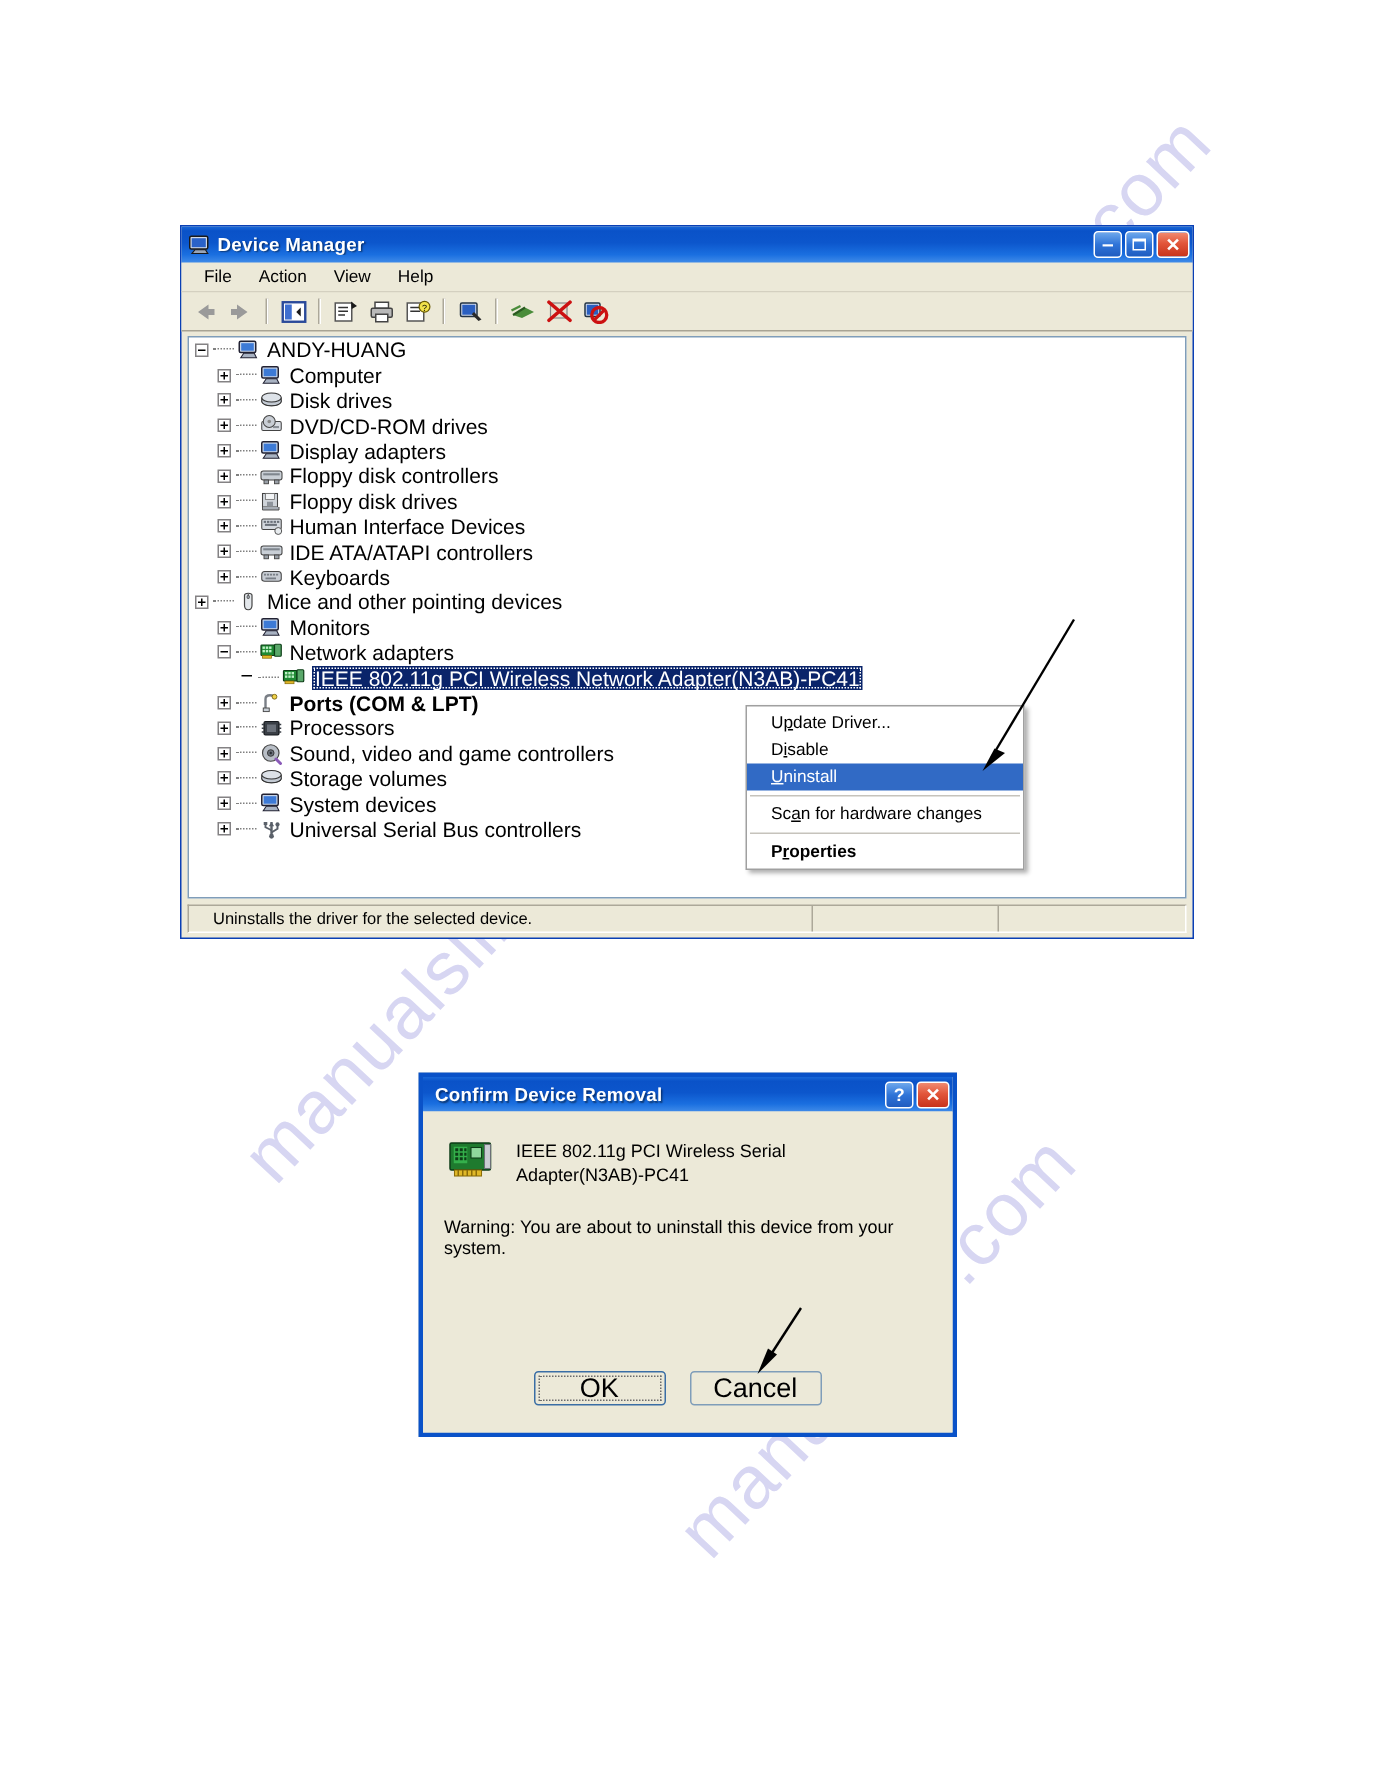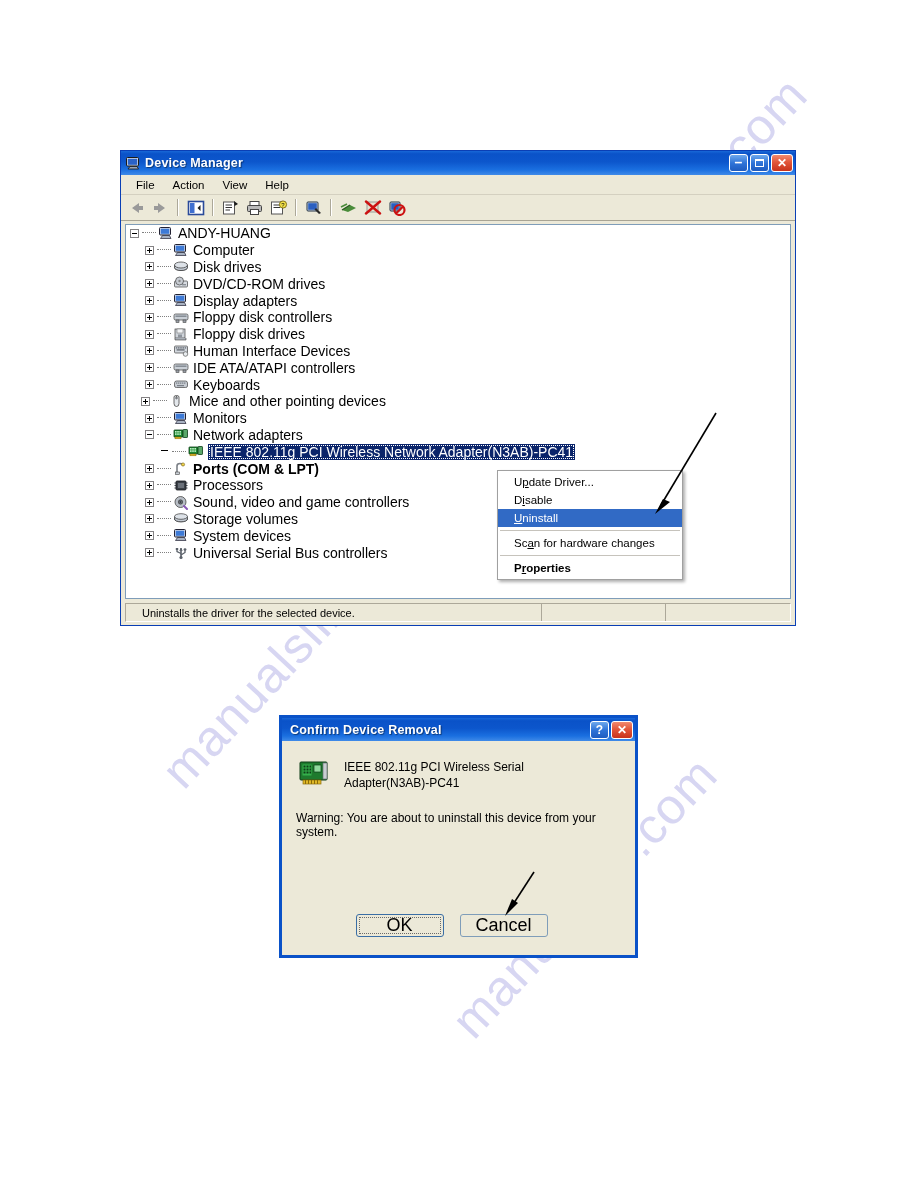--- a/index.html
+++ b/index.html
@@ -495,21 +495,21 @@
                 <rect x="3" y="5.5" width="1.4" height="1.2"></rect>
                 <rect x="5" y="5.5" width="1.4" height="1.2"></rect>
                 <rect x="7" y="5.5" width="1.4" height="1.2"></rect>
                 <rect x="9" y="5.5" width="1.4" height="1.2"></rect>
                 <rect x="11" y="5.5" width="1.4" height="1.2"></rect>
                 <rect x="4" y="8" width="7" height="1.2"></rect>
               </g>
             </svg></span>
           <span class="tlabel">Keyboards</span>
         </div>
-        <div class="trow" style="padding-left: 15px;">
+        <div class="trow" style="padding-left: 4px;">
           <span class="texp plus"></span>
           <span class="tdots"></span>
           <span class="ticon"><svg width="16" height="15" viewBox="0 0 16 15">
               <path d="M5 3 Q5 1.5 7.5 1.5 Q10 1.5 10 3 L10 9.5 Q10 12.5 7.5 12.5 Q5 12.5 5 9.5 Z" fill="#e3e7eb" stroke="#444" stroke-width=".8"></path>
               <line x1="7.5" y1="2" x2="7.5" y2="5" stroke="#444" stroke-width=".7"></line>
               <rect x="6.7" y="3" width="1.6" height="2" rx=".6" fill="#9aa0a8" stroke="#444" stroke-width=".5"></rect>
             </svg></span>
           <span class="tlabel">Mice and other pointing devices</span>
         </div>
         <div class="trow" style="padding-left: 19px;">

